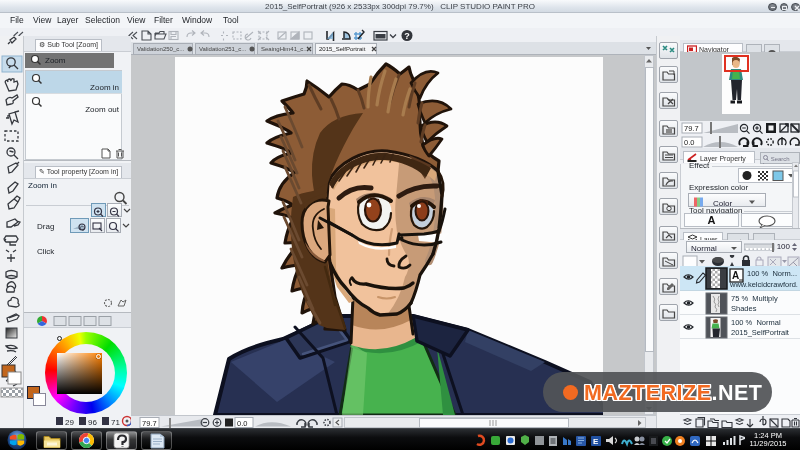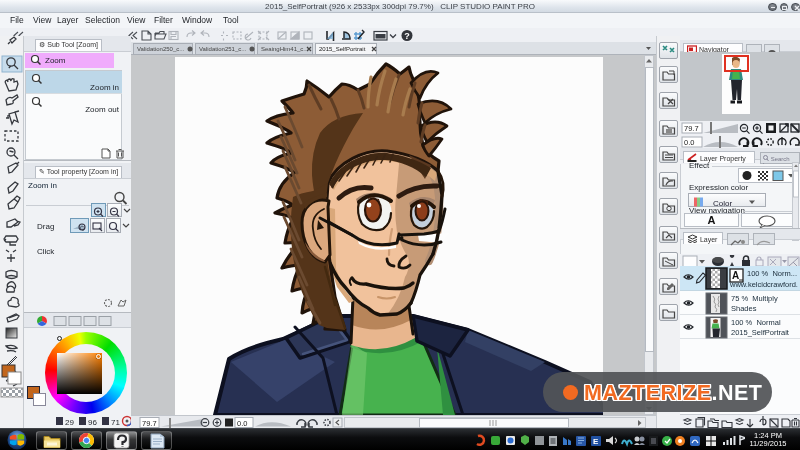--- a/index.html
+++ b/index.html
@@ -14,21 +14,21 @@
 #menubar{left:0;top:13px;width:800px;height:25px;background:#f3f5f8;border-bottom:1px solid #d946ef;font-size:8.5px;color:#23262b;}
 #menubar span{position:absolute;top:1.5px;}
 #toolbar{left:0;top:28px;width:800px;height:15px;background:#eef0f4;border-bottom:1px solid #c9cdd4;}
 
 #toolstrip{left:0;top:36px;width:24px;height:392px;background:#f0f1f3;border-right:1px solid #c6cacf;}
 
 .panel{background:#f0f2f5;}
 .phead{background:#e4e7ec;border-bottom:1px solid #c9cdd3;}
 .ptab{position:absolute;background:#fdfdfe;border:1px solid #b9bec6;border-bottom:none;font-size:7px;color:#333;padding:1px 3px 0 3px;height:12px;}
 .row-sel{background:#bdd7e8;}
-.row-zoom{background:#f0abfc;}
+.row-zoom{background:#737373;}
 small.lbl{font-size:8px;color:#1c2026;}
 .btn{background:linear-gradient(#fcfdfe,#e8ebef);border:1px solid #a8adb5;}
 .btn-sel{background:#cfe2f0;border:1px solid #6f9ab8;}
 
 #canvasarea{left:131px;top:42px;width:525px;height:386px;background:#c6c8ca;}
 #tabbar{left:131px;top:42px;width:525px;height:13px;background:#dde1e6;border-bottom:1px solid #aeb3ba;}
 .tab{position:absolute;top:1px;height:12px;background:#cdd2d9;border:1px solid #a8adb5;font-size:6px;color:#444;padding:2px 3px 0 3px;}
 .tab.active{background:#f4f5f7;color:#222;}
 #paper{left:175px;top:57px;width:428px;height:358px;background:#fcfcfc;}
 
@@ -612,21 +612,21 @@
  <small class="lbl" style="position:absolute;left:9px;top:147px;">Expression color</small>
  <div class="abs" style="left:8px;top:157px;width:78px;height:14px;background:linear-gradient(#fdfdfe,#e8ebef);border:1px solid #a8adb5;">
   <svg width="76" height="12">
           <rect x="5" y="1.5" width="3" height="9" fill="#e66"></rect>
           <rect x="8" y="1.5" width="3" height="9" fill="#8c8"></rect>
           <rect x="11" y="1.5" width="3" height="9" fill="#7ae"></rect>
           <text x="24" y="9.5" font-size="8" fill="#223">Color</text>
           <path d="M60,4.5 l3,3.5 3,-3.5" fill="#555"></path>
         </svg>
  </div>
- <small class="lbl" style="position:absolute;left:9px;top:170px;">View navigation</small>
+ <small class="lbl" style="position:absolute;left:9px;top:170px;">Tool navigation</small>
       <div class="abs" style="left:64px;top:175px;width:50px;height:1px;background:#c9cdd3"></div>
  <div class="abs" style="left:4px;top:177px;width:55px;height:14px;background:#fcfdfe;border:1px solid #b9bec6;text-align:center;font-size:11px;font-weight:bold;color:#111;line-height:13px;">A</div>
  <div class="abs" style="left:61px;top:177px;width:53px;height:14px;background:#fcfdfe;border:1px solid #b9bec6;"><svg width="51" height="13">
           <ellipse cx="25" cy="6" rx="8" ry="5" fill="#fff" stroke="#555" stroke-width="1.2"></ellipse>
           <path d="M20,10 l-2,3 5,-2.5" fill="#fff" stroke="#555" stroke-width="1"></path>
         </svg></div>
  <div class="abs" style="left:112px;top:126px;width:7px;height:79px;background:#e8eaee;border:1px solid #c5c9cf;"></div>
  <svg class="abs" style="left:113px;top:127px" width="6" height="77">
         <path d="M1,4 L3,1.5 L5,4 z M1,73 L3,75.5 L5,73 z" fill="#777"></path>
         <rect x="0.5" y="8" width="5" height="26" fill="#fdfdfe" stroke="#b5bac1" stroke-width="0.8"></rect>
@@ -636,20 +636,34 @@
   <div class="ptab" style="left:3px;top:3px;width:40px;"><svg width="11" height="9" style="vertical-align:-1.5px">
             <path d="M1,3 l4.5,-2 4.5,2 -4.5,2 z M1,5.5 l4.5,2 4.5,-2 M1,7.5 l4.5,2 4.5,-2" stroke="#333" stroke-width="1" fill="none"></path>
           </svg> Layer</div>
   <div class="abs" style="left:47px;top:4px;width:22px;height:12px;background:#dde1e6;border:1px solid #aeb3ba;"><svg width="20" height="10">
             <path d="M3,7 l4,-4 3,2 3,-3" stroke="#666" stroke-width="1.3" fill="none"></path>
             <circle cx="15" cy="4" r="2" fill="#888"></circle>
           </svg></div>
   <div class="abs" style="left:73px;top:4px;width:22px;height:12px;background:#dde1e6;border:1px solid #aeb3ba;"><svg width="20" height="10">
             <path d="M3,7 q5,-6 13,-2" stroke="#999" stroke-width="1.2" fill="none"></path>
           </svg></div>
+ </div>
+ <div class="abs" style="left:0;top:204px;width:120px;height:14px;background:#eef0f4;">
+  <div class="abs" style="left:6px;top:1px;width:56px;height:12px;background:linear-gradient(#fdfdfe,#e9ecf0);border:1px solid #a8adb5;font-size:8px;color:#223;padding:1.5px 0 0 4px;">Normal<svg width="8" height="6" style="position:absolute;right:3px;top:4px">
+            <path d="M1,1 l3,3 3,-3" fill="#555"></path>
+          </svg></div>
+  <svg class="abs" style="left:64px;top:3px" width="32" height="9">
+          <rect x="0" y="1" width="30" height="6" fill="#d8dbdf" stroke="#a8adb5" stroke-width="1"></rect>
+          <path d="M2,6 h26" stroke="#fff" stroke-width="2" stroke-dasharray="2.5 1.5"></path>
+          <rect x="28" y="0" width="2" height="9" fill="#777"></rect>
+        </svg>
+  <span style="position:absolute;right:10px;top:2px;font-size:8px;color:#223;">100</span>
+  <svg class="abs" style="right:2px;top:2px" width="7" height="10">
+          <path d="M1,4 l2.5,-3 2.5,3 z M1,6 l2.5,3 2.5,-3 z" fill="#667"></path>
+        </svg>
  </div>
  <div class="abs" style="left:0;top:218px;width:120px;height:14px;background:#eef0f4;">
   <svg width="120" height="13">
    <rect x="3" y="1" width="14" height="11" fill="#fdfdfe" stroke="#a8adb5"></rect>
           <path d="M19,5 l3,3.5 3,-3.5" fill="#555"></path>
    <ellipse cx="38" cy="6.5" rx="6" ry="4.5" fill="#2a2d33"></ellipse>
           <ellipse cx="38" cy="5" rx="6" ry="3" fill="#555" opacity=".7"></ellipse>
    <path d="M52,3 a2.2,2.2 0 1,1 0.1,0 z M52,7 l-2.5,5 h5 z" fill="#33363c"></path>
    <rect x="62" y="5" width="8" height="7" fill="#2a2d33"></rect>
           <path d="M63.5,5 v-1.5 a2.5,2.5 0 0,1 5,0 v1.5" fill="none" stroke="#2a2d33" stroke-width="1.5"></path>

